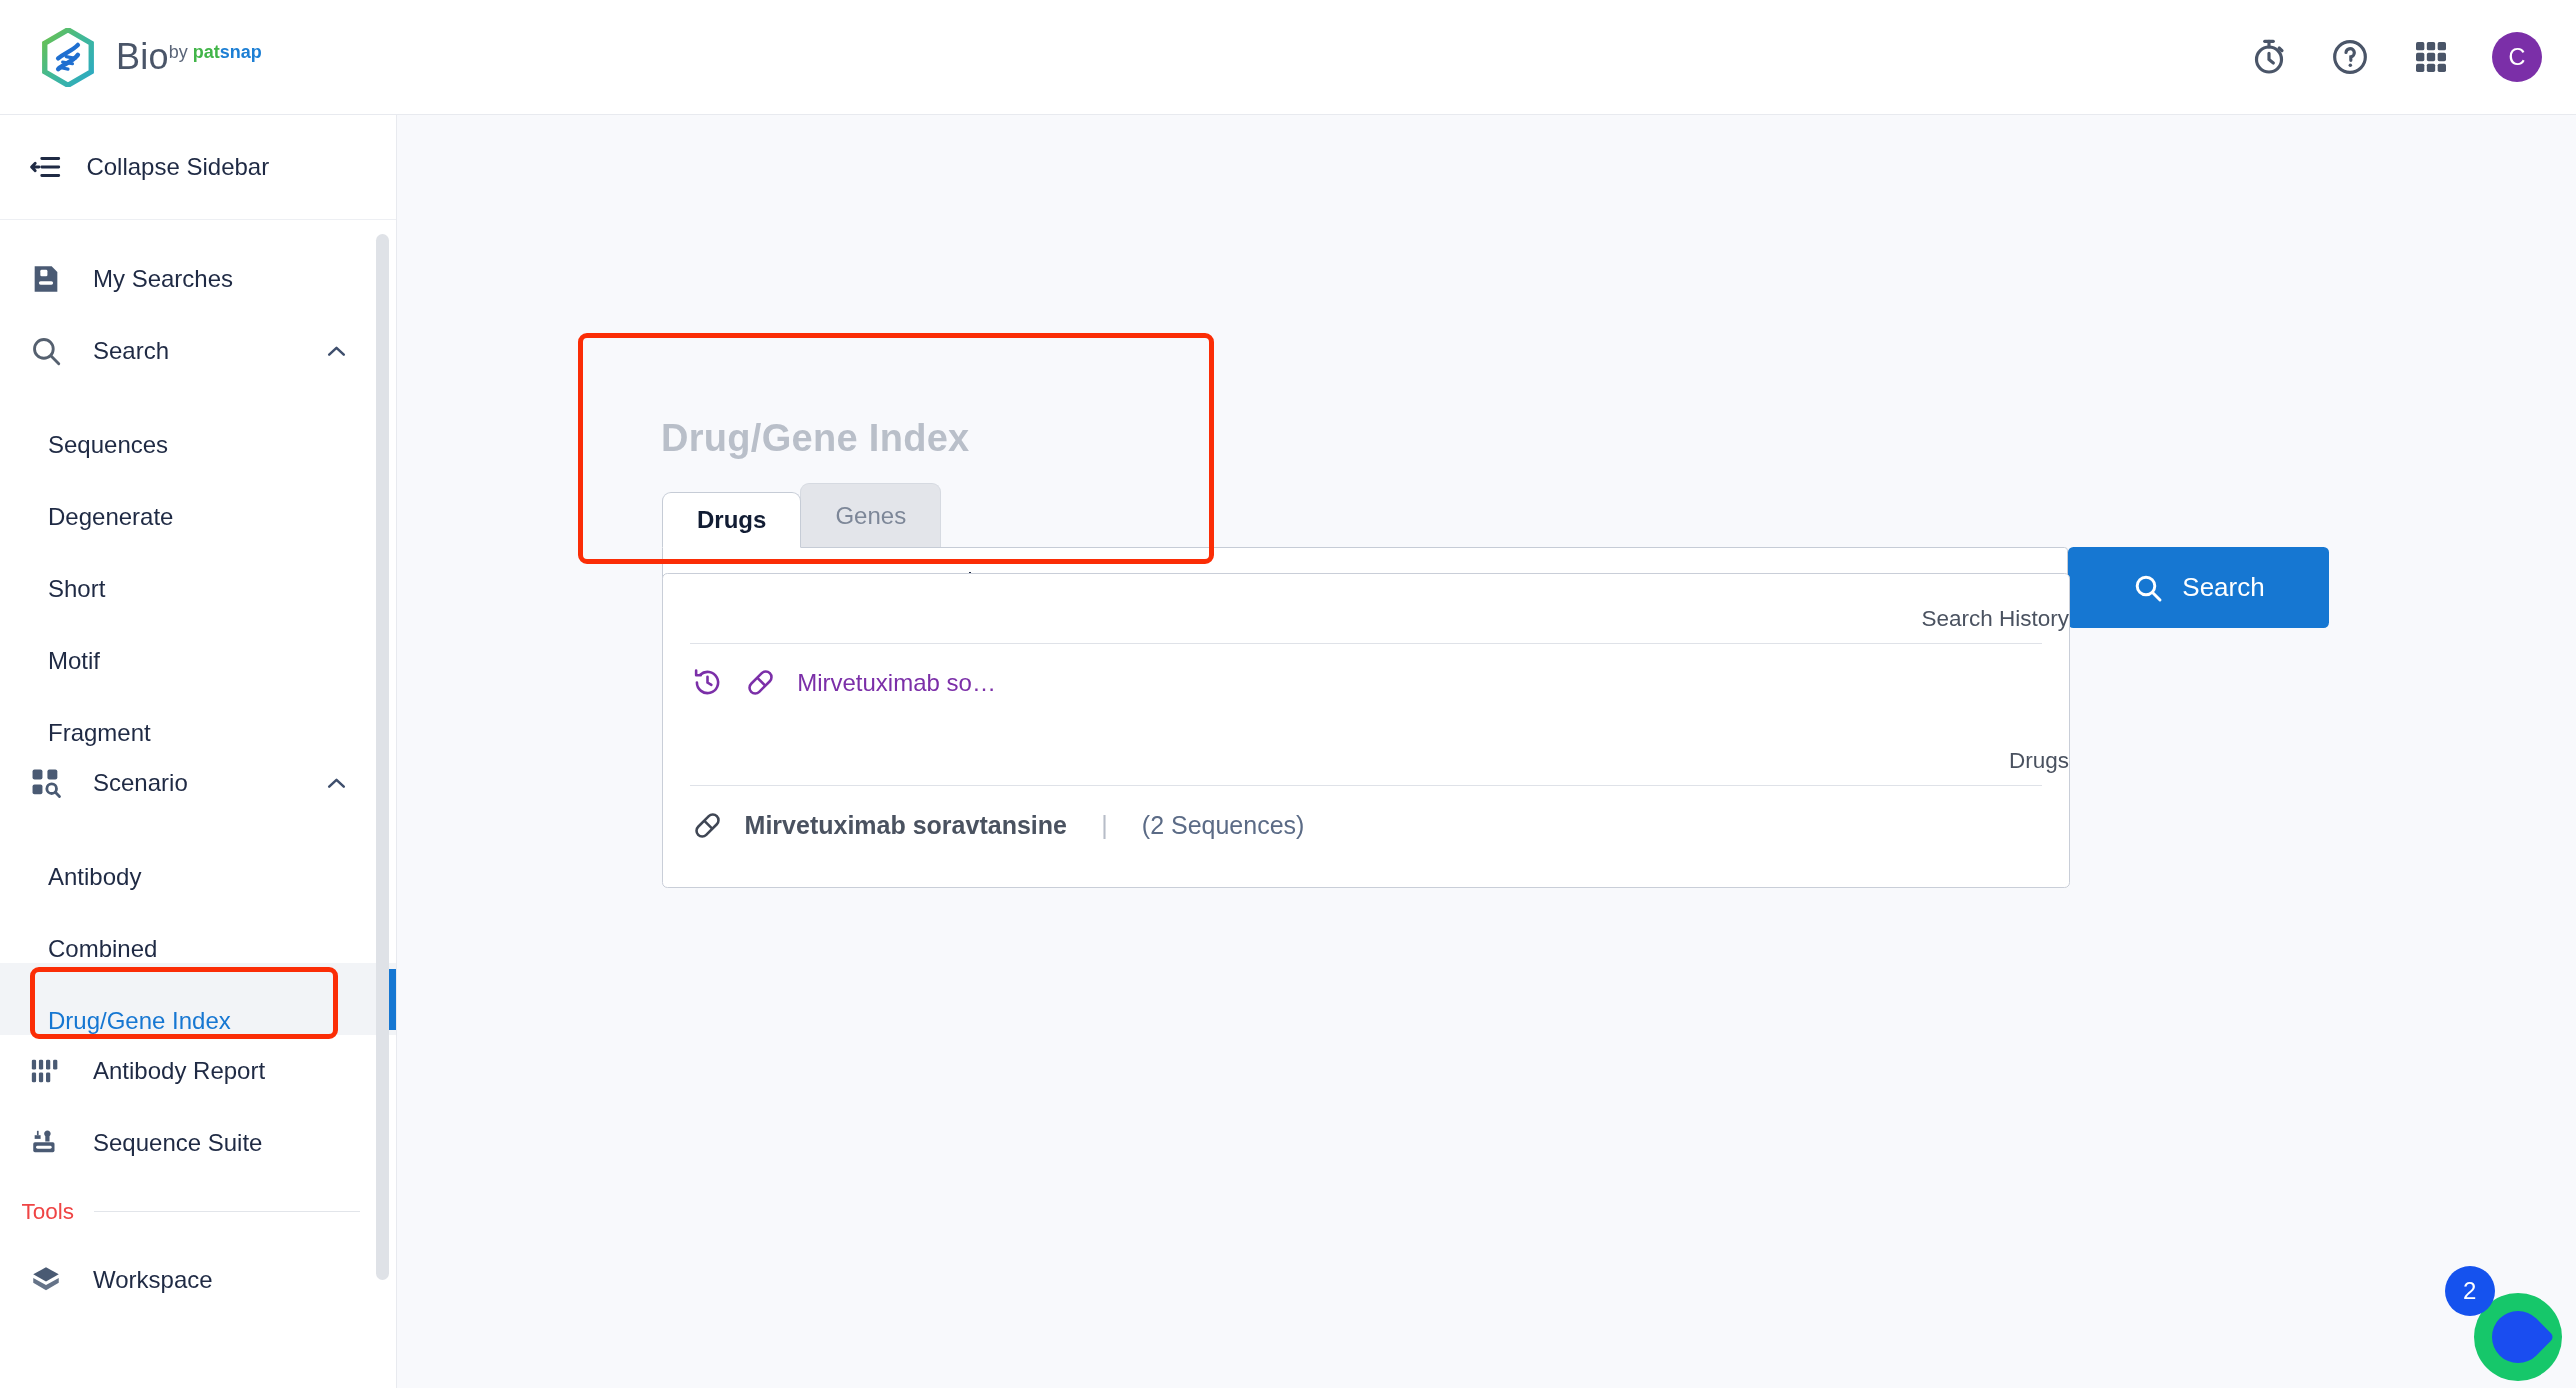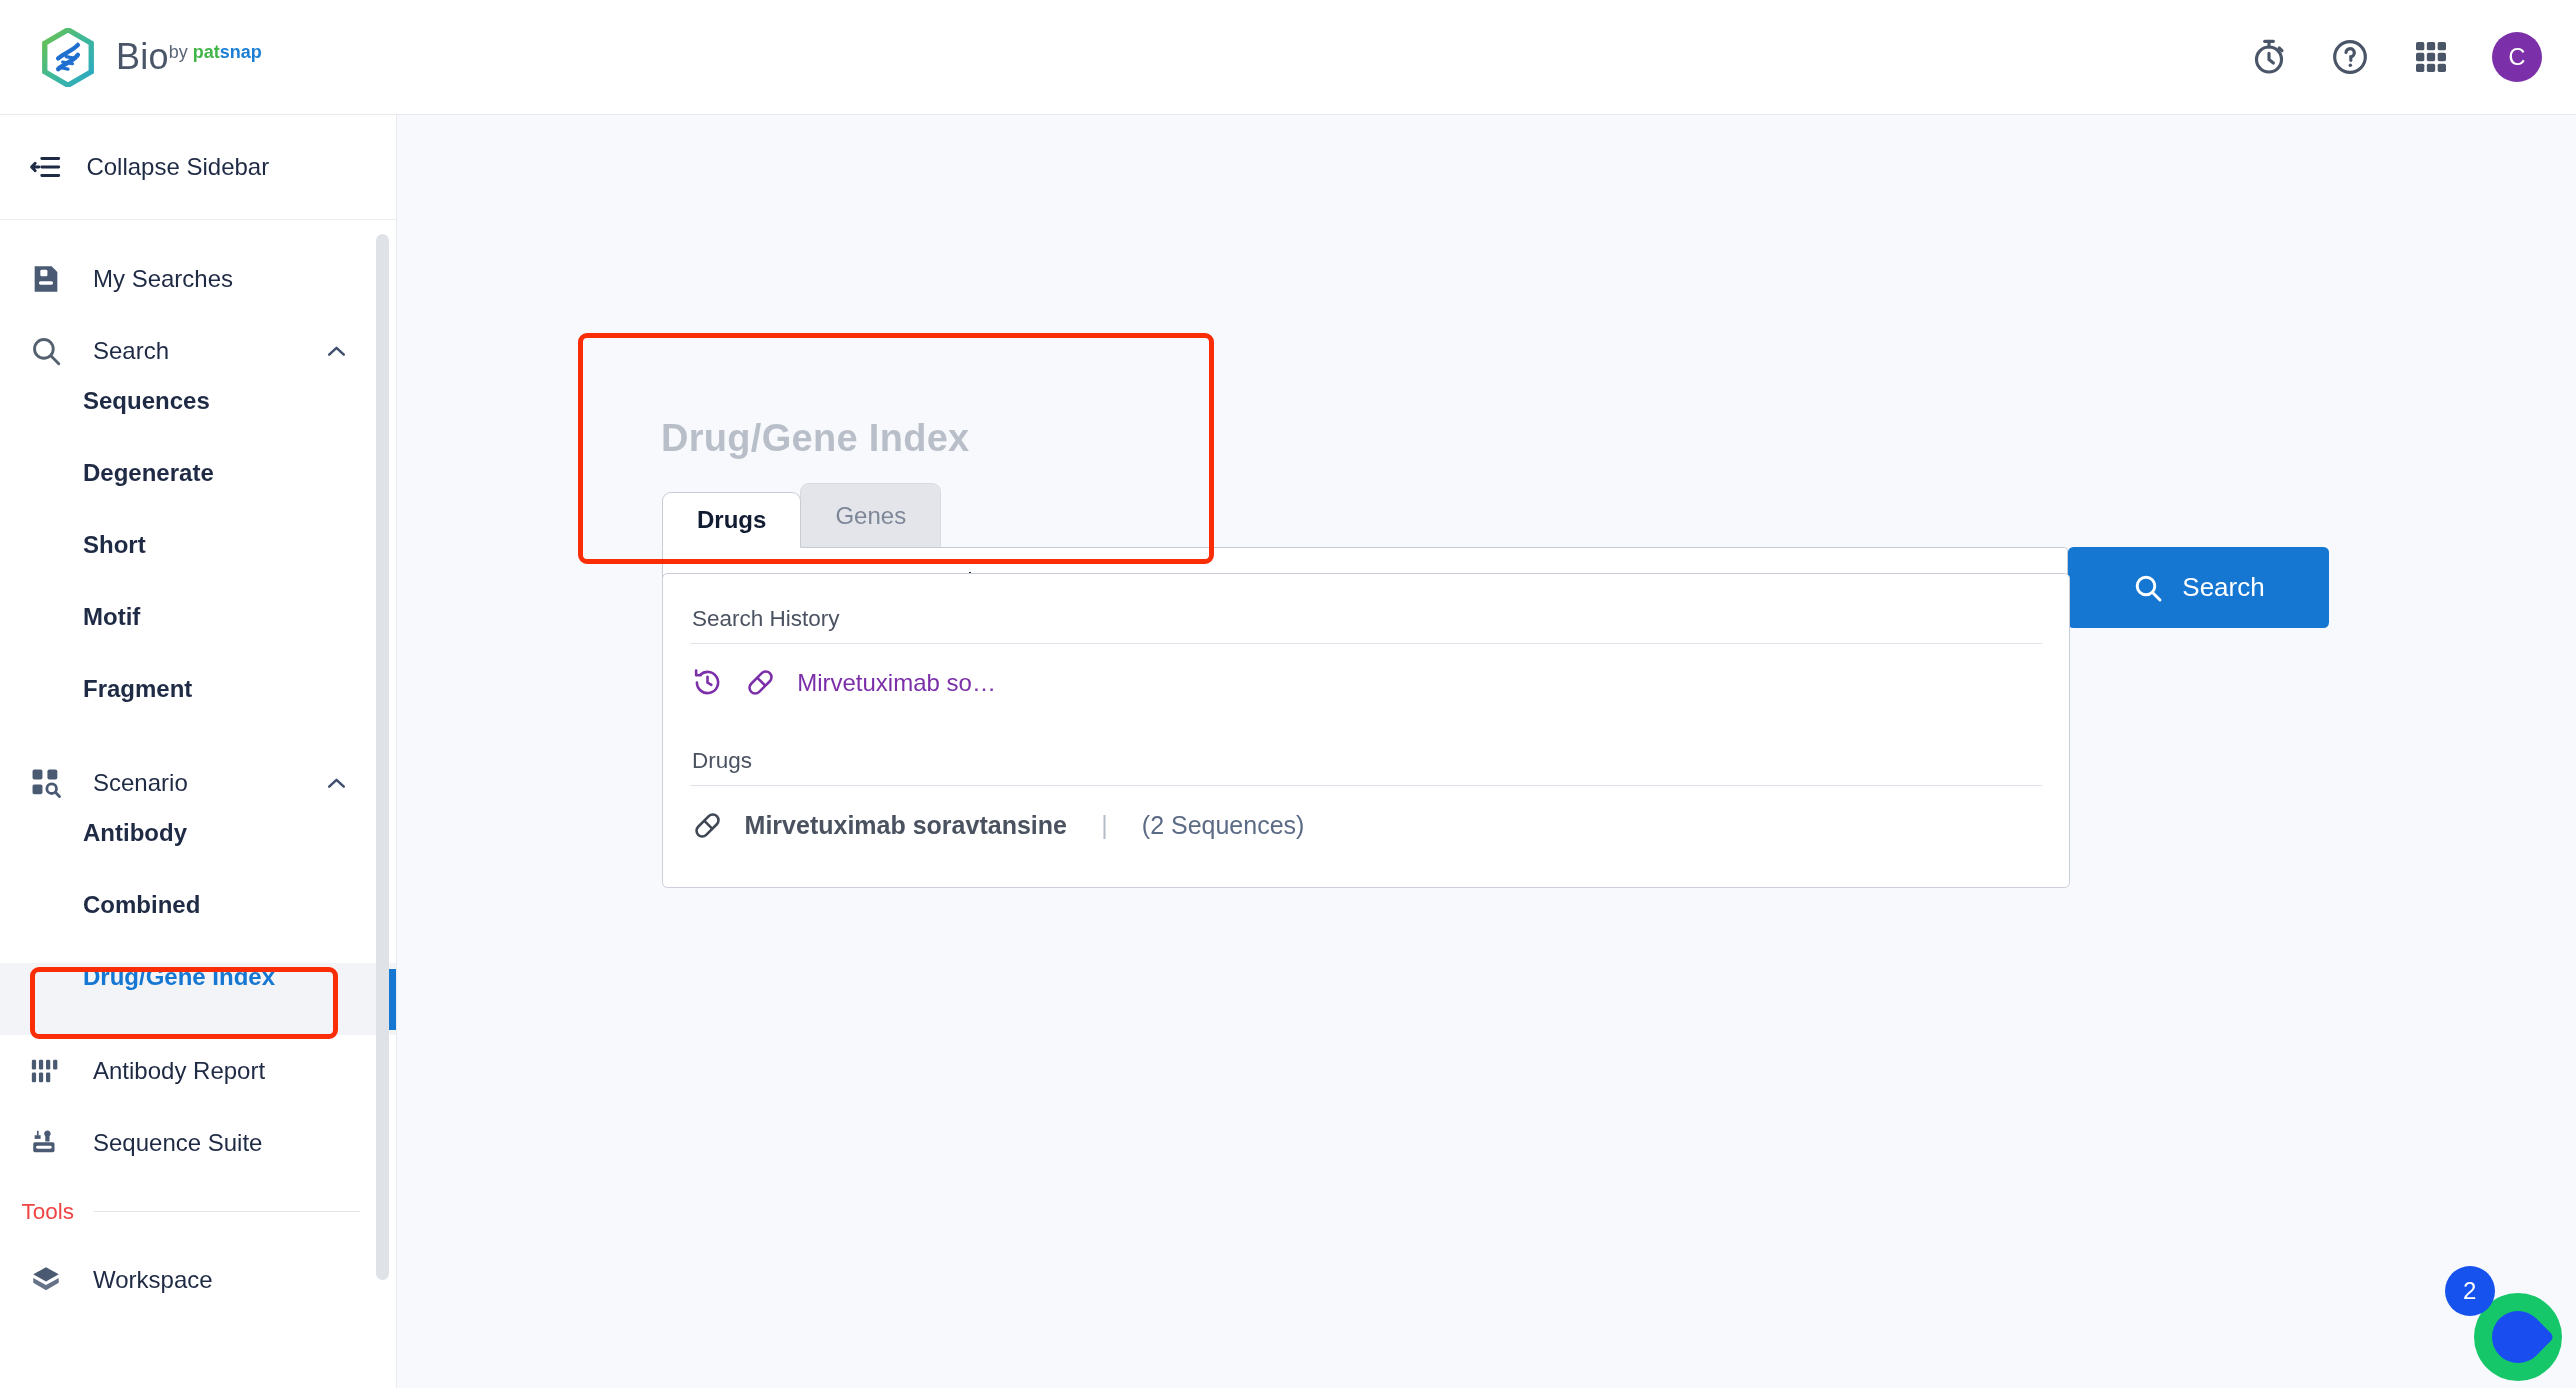--- a/index.html
+++ b/index.html
@@ -60,22 +60,22 @@
   .nav-item {
     height: 72px; display: flex; align-items: center;
     padding-left: 29px; gap: 30px; cursor: pointer;
     position: relative;
   }
   .nav-item .lbl { font-size: 24px; color: #1f2a44; }
   .nav-icon { width: 34px; height: 34px; color: #4a5a73; flex: none; }
   .chev { margin-left: auto; margin-right: 47px; width: 25px; height: 25px; color: #3f4f6d; }
 
   .sub-item {
-    height: 72px; display: flex; align-items: flex-start;
-    padding-left: 83px; cursor: pointer; position: relative; font-weight: bold;
+    height: 72px; display: flex; align-items: flex-end;
+    padding-left: 48px; cursor: pointer; position: relative;
   }
   .sub-item .lbl { font-size: 24px; color: #1f2a44; }
   .sub-item.active { background: #f2f4f7; }
   .sub-item.active .lbl { color: #1677d2; }
   .sub-item.active::after {
     content: ""; position: absolute; right: 0; top: 5.4px;
     width: 8px; height: 61px; background: #1677d2;
   }
 
   .tools-head {
@@ -144,20 +144,21 @@
   }
   .search-btn svg { width: 32px; height: 32px; }
 
   .dropdown {
     position: absolute; left: 265px; top: 458px;
     width: 1408px;
     background: #fff;
     border: 0.9px solid #c9ced8;
     border-radius: 5.4px;
     padding: 0 0 23.4px 0;
+    text-align: right;
   }
   .dd-spacer { height: 32px; }
   .dd-group-label {
     font-size: 22.5px; color: #4a5260;
     padding: 0 0 10.8px 29px;
   }
   .dd-rule { height: 0.9px; background: #dfe2e8; margin: 0 27px; }
   .dd-row {
     display: flex; align-items: center; gap: 21.6px;
     padding: 23.4px 0 23.4px 29px; cursor: pointer;

